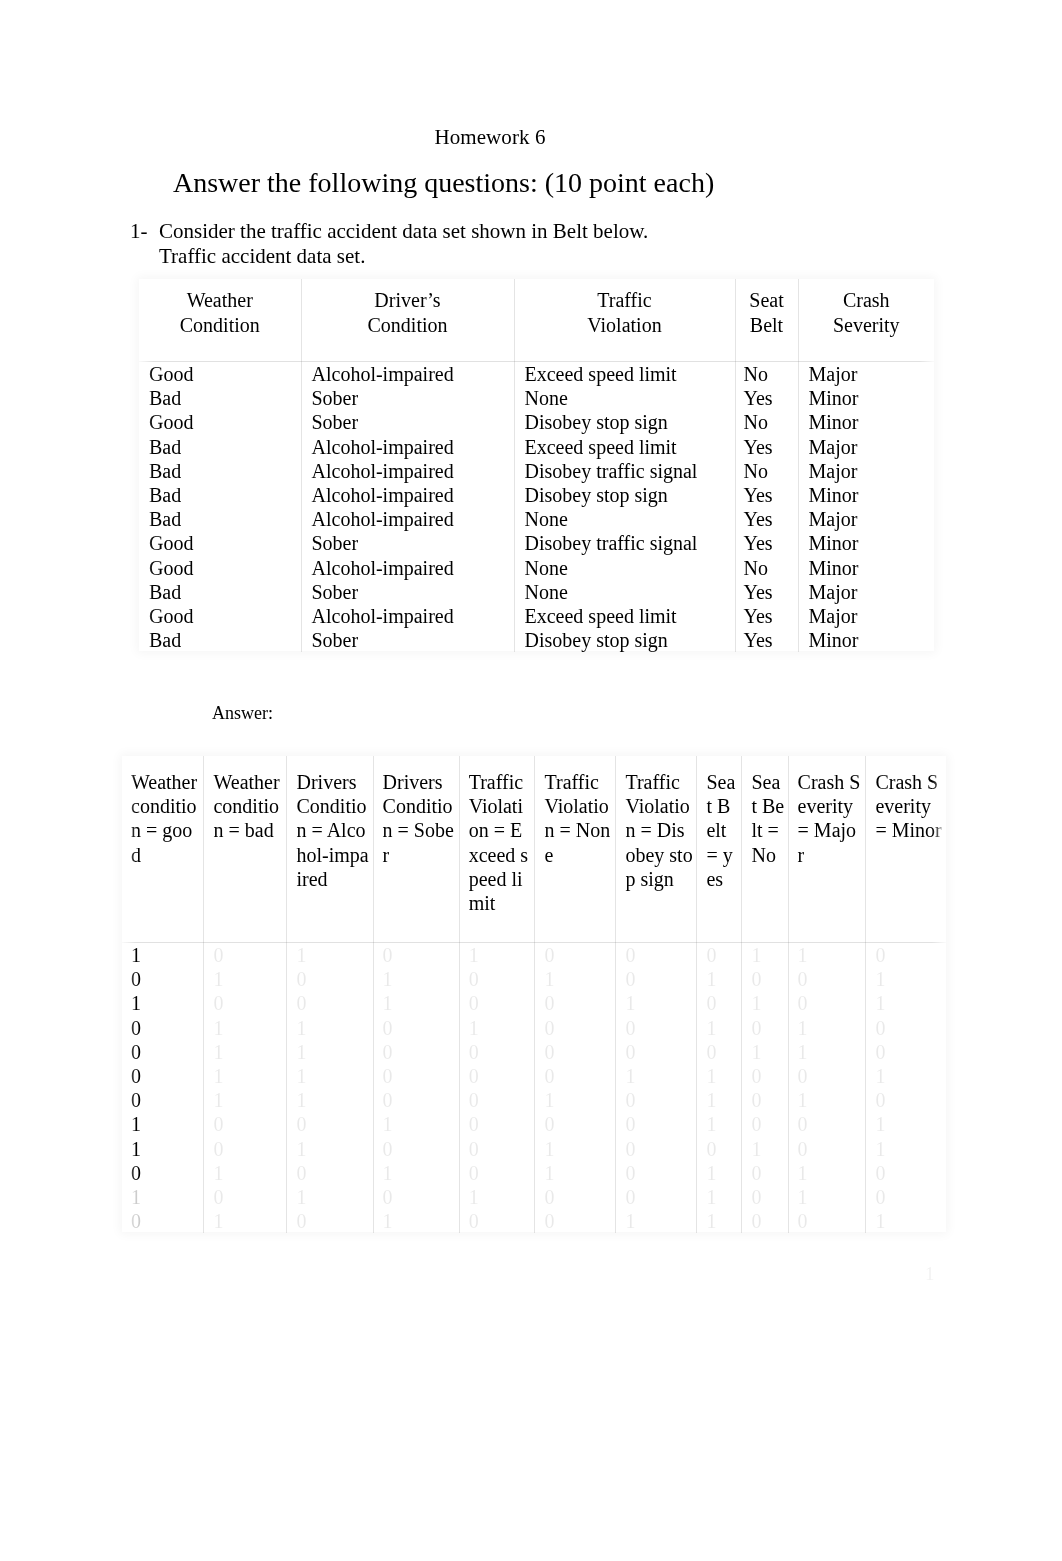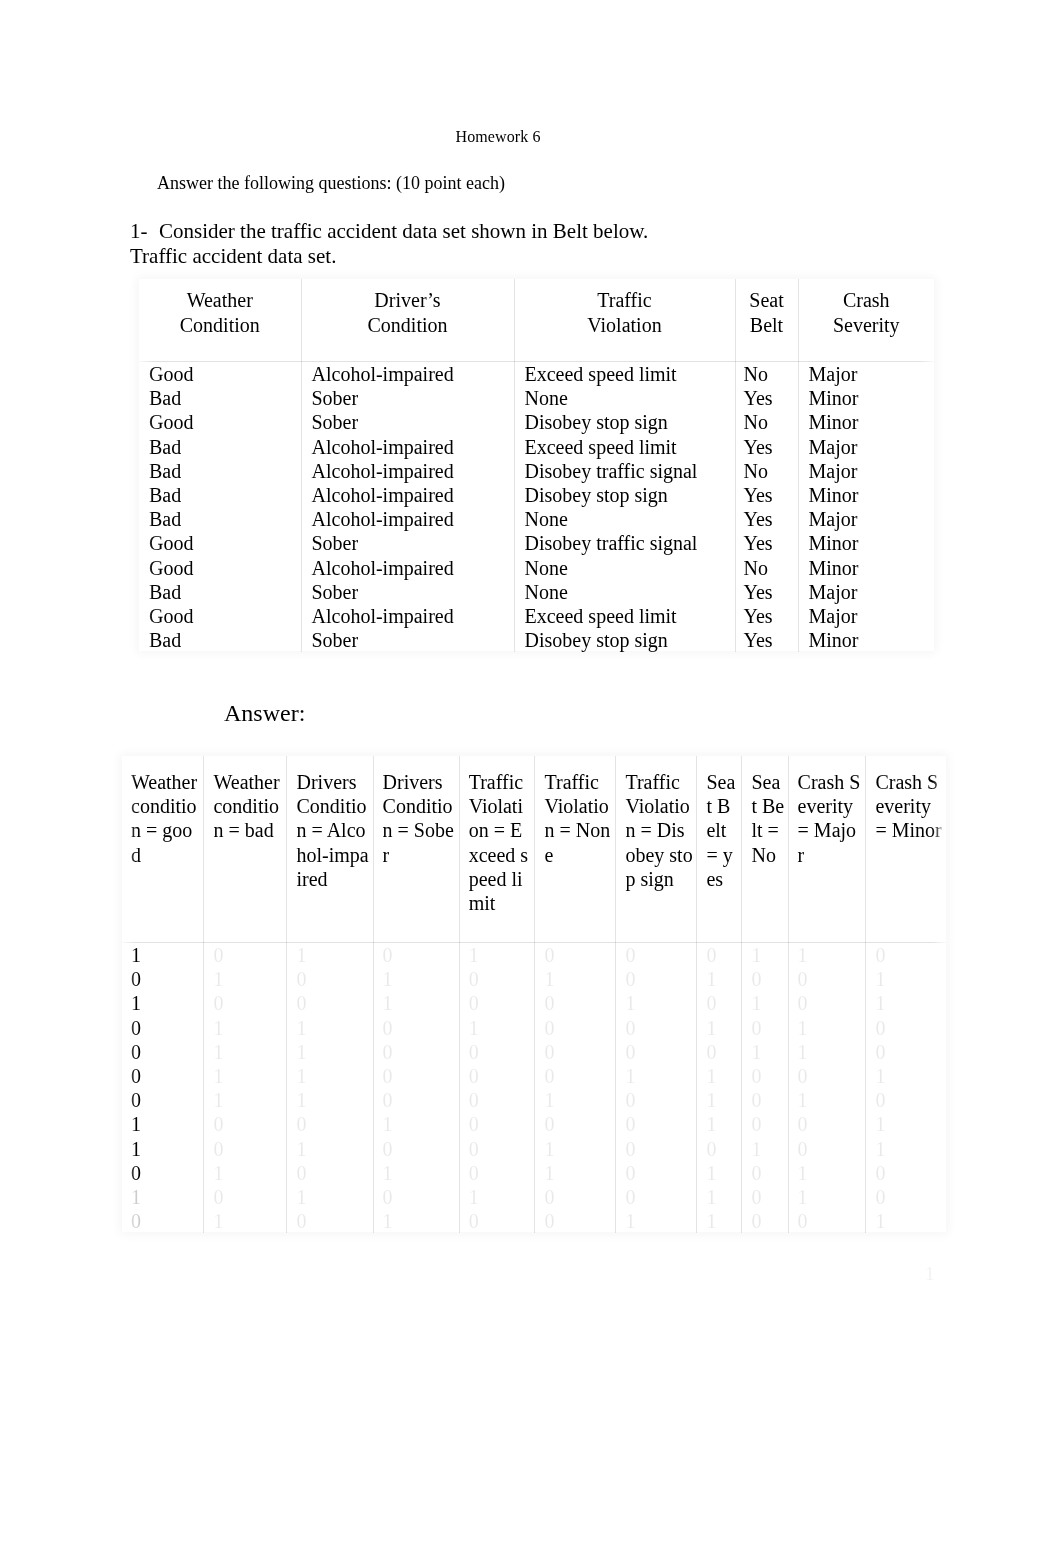--- a/index.html
+++ b/index.html
@@ -19,33 +19,33 @@
   .page {
     position: absolute;
     inset: 0;
     background: #ffffff;
   }
 
   
   .doc-title {
     position: absolute;
     top: 124px;
-    left: 16px;
+    left: 8px;
     width: 964px;
     text-align: center;
-    font-size: 16px;
+    font-size: 21px;
     line-height: 26px;
     letter-spacing: 0.1px;
   }
 
   .intro-line {
     position: absolute;
     top: 170px;
-    left: 157px;
-    font-size: 18px;
+    left: 173px;
+    font-size: 28px;
     line-height: 26px;
     text-align: right;
   }
 
   .q-block {
     position: absolute;
     top: 219px;
     left: 130px;
     width: 800px;
     font-size: 21px;
@@ -56,28 +56,29 @@
     align-items: flex-start;
   }
   .q-num {
     width: 29px;
     flex: 0 0 29px;
   }
   .q-text {
     flex: 1 1 auto;
   }
   .q-sub {
+    margin-left: 29px;
     font-family: Liberation Serif, serif;
   }
 
   .answer-label {
     position: absolute;
     top: 700px;
-    left: 224px;
-    font-size: 24px;
+    left: 212px;
+    font-size: 18px;
     line-height: 26px;
   }
 
   
   .sheet {
     position: absolute;
     background: #ffffff;
     box-shadow: 0 0 10px 2px rgba(0,0,0,0.045);
   }
   .sheet::before {

